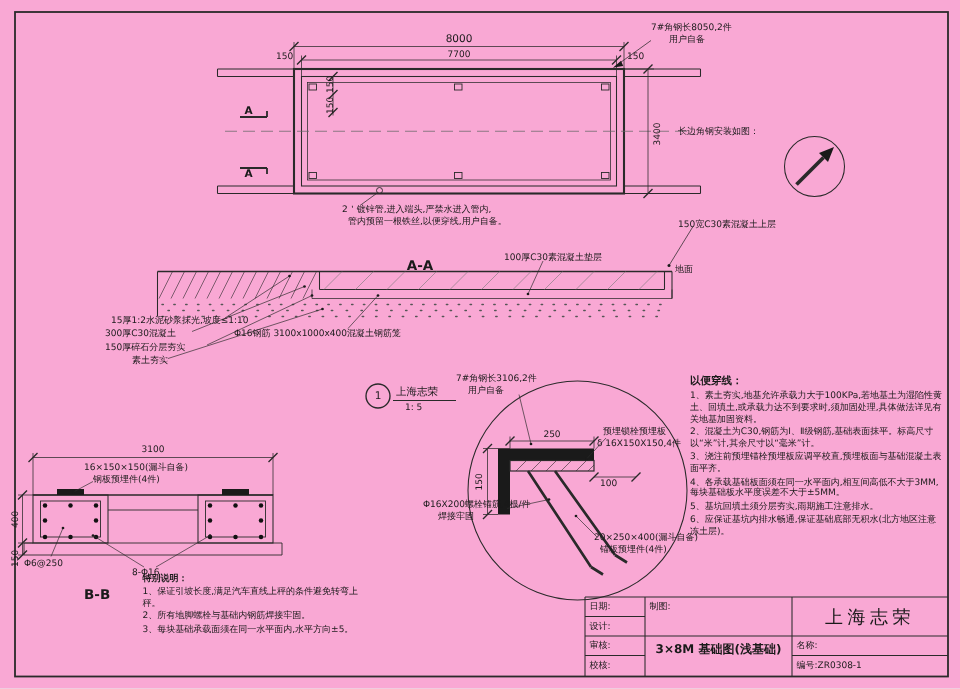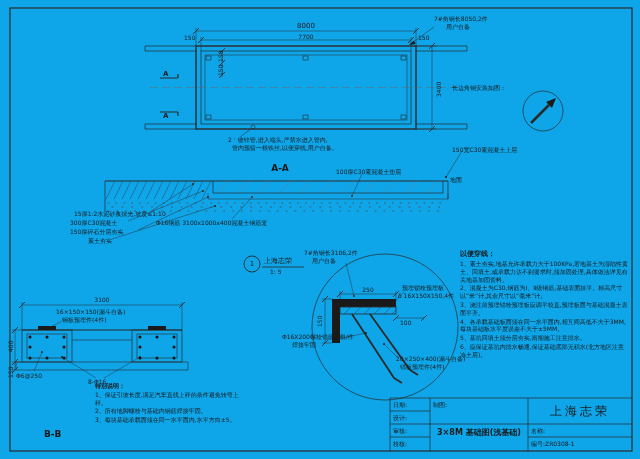--- a/index.html
+++ b/index.html
@@ -1,16 +1,16 @@
 <!DOCTYPE html>
 <html><head>
 <meta charset="utf-8">
 <style>
   html,body{margin:0;padding:0;background:#e9e9e9;}
-  .sheet{position:relative;width:640px;height:459px;background:#0ea5e9;
+  .sheet{position:relative;width:640px;height:459px;background:#f9a8d4;
          font-family:"DejaVu Sans",sans-serif;color:#1a1a1a;overflow:hidden;}
   svg.lines{position:absolute;left:0;top:0;}
   .t{position:absolute;font-size:6px;line-height:1.2;white-space:nowrap;}
   .t7{font-size:7px}.t8{font-size:8px}.t9{font-size:9px}.b{font-weight:bold}
   .ctr{transform:translateX(-50%);}
   .rot{transform:rotate(-90deg);transform-origin:0 0;}
   .block{position:absolute;font-size:6px;line-height:1.3;white-space:normal;}
   .block p{margin:0 0 1px 0;}
   .flexc{position:absolute;display:flex;align-items:center;justify-content:center;}
 </style>
@@ -164,21 +164,21 @@
 <div class="t rot" style="left:217px;top:76px;">150</div>
 <div class="t t7 b" style="left:163px;top:70px;">A</div>
 <div class="t t7 b" style="left:163px;top:112px;">A</div>
 <div class="t" style="left:434px;top:15px;">7#角钢长8050,2件</div>
 <div class="t" style="left:446px;top:23px;">用户自备</div>
 <div class="t" style="left:452px;top:84px;">长边角钢安装如图：</div>
 <div class="t" style="left:228px;top:136px;">2＇镀锌管,进入端头,严禁水进入管内,</div>
 <div class="t" style="left:232px;top:144px;">管内预留一根铁丝,以便穿线,用户自备。</div>
 <div class="t" style="left:452px;top:146px;">150宽C30素混凝土上层</div>
 
-<div class="t t9 b ctr" style="left:280px;top:163px;">A-A</div>
+<div class="t t9 b ctr" style="left:280px;top:173px;">A-A</div>
 <div class="t" style="left:450px;top:176px;">地面</div>
 <div class="t" style="left:336px;top:168px;">100厚C30素混凝土垫层</div>
 <div class="t" style="left:74px;top:210px;">15厚1:2水泥砂浆抹光,坡度≤1:10</div>
 <div class="t" style="left:70px;top:219px;">300厚C30混凝土</div>
 <div class="t" style="left:70px;top:228px;">150厚碎石分层夯实</div>
 <div class="t" style="left:88px;top:237px;">素土夯实</div>
 <div class="t" style="left:156px;top:219px;">Φ16钢筋 3100x1000x400混凝土钢筋笼</div>
 
 <div class="t t7 ctr" style="left:252px;top:260px;">1</div>
 <div class="t t7" style="left:264px;top:257px;">上海志荣</div>
@@ -196,21 +196,21 @@
 <div class="t" style="left:396px;top:355px;">20×250×400(漏斗自备)</div>
 <div class="t" style="left:400px;top:363px;">锚板预埋件(4件)</div>
 
 <div class="t ctr" style="left:102px;top:296px;">3100</div>
 <div class="t" style="left:56px;top:308px;">16×150×150(漏斗自备)</div>
 <div class="t" style="left:62px;top:316px;">钢板预埋件(4件)</div>
 <div class="t rot" style="left:7px;top:352px;">400</div>
 <div class="t rot" style="left:7px;top:378px;">150</div>
 <div class="t" style="left:16px;top:372px;">Φ6@250</div>
 <div class="t" style="left:88px;top:378px;">8-Φ16</div>
-<div class="t t9 b" style="left:44px;top:392px;margin-top:37px;">B-B</div>
+<div class="t t9 b" style="left:56px;top:392px;">B-B</div>
 
 <div class="block" style="left:95px;top:382px;width:154px;">
   <p class="b">特别说明：</p>
   <p>1、保证引坡长度,满足汽车直线上秤的条件避免转弯上秤。</p>
   <p>2、所有地脚螺栓与基础内钢筋焊接牢固。</p>
   <p>3、每块基础承载面须在同一水平面内,水平方向±5。</p>
 </div>
 
 <div class="block" style="left:460px;top:250px;width:170px;">
   <p class="b t7" style="font-size:7px;">以便穿线：</p>

